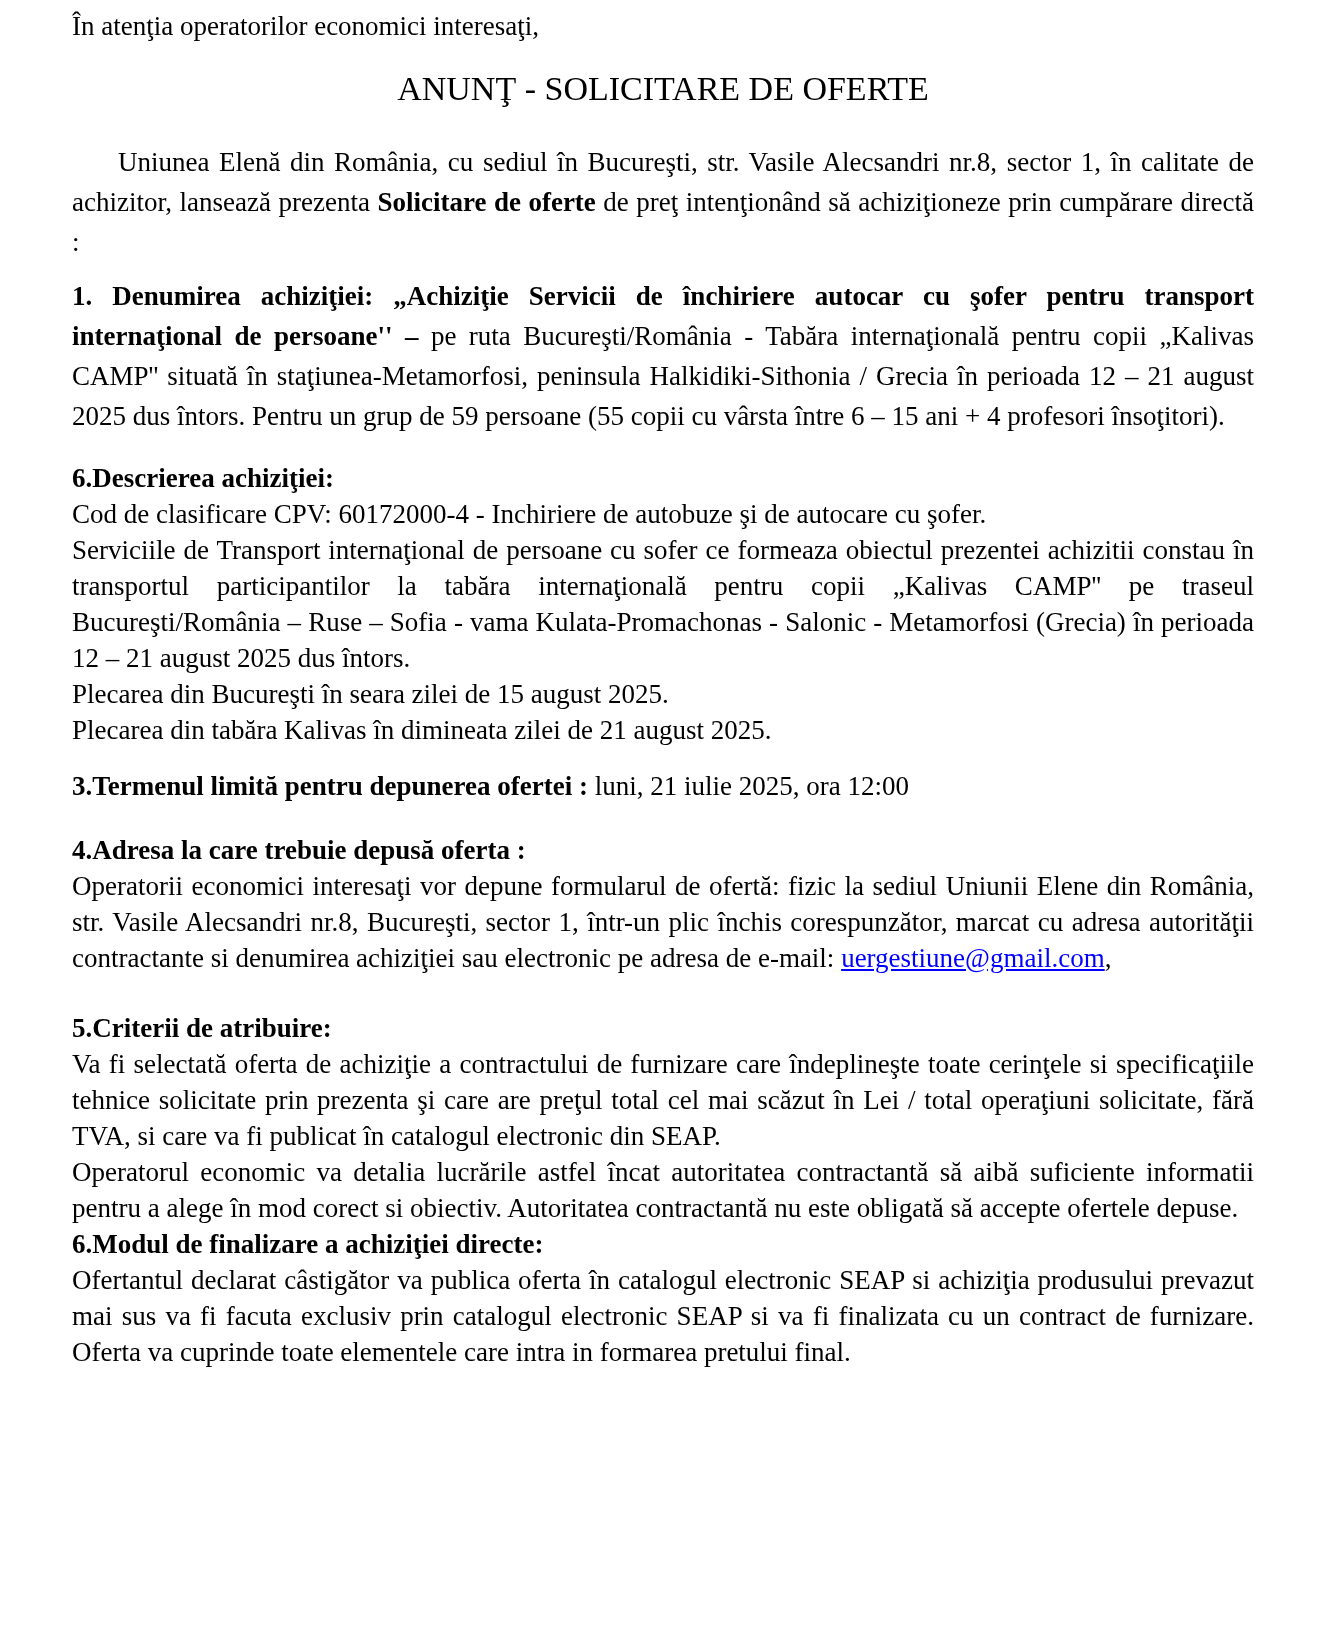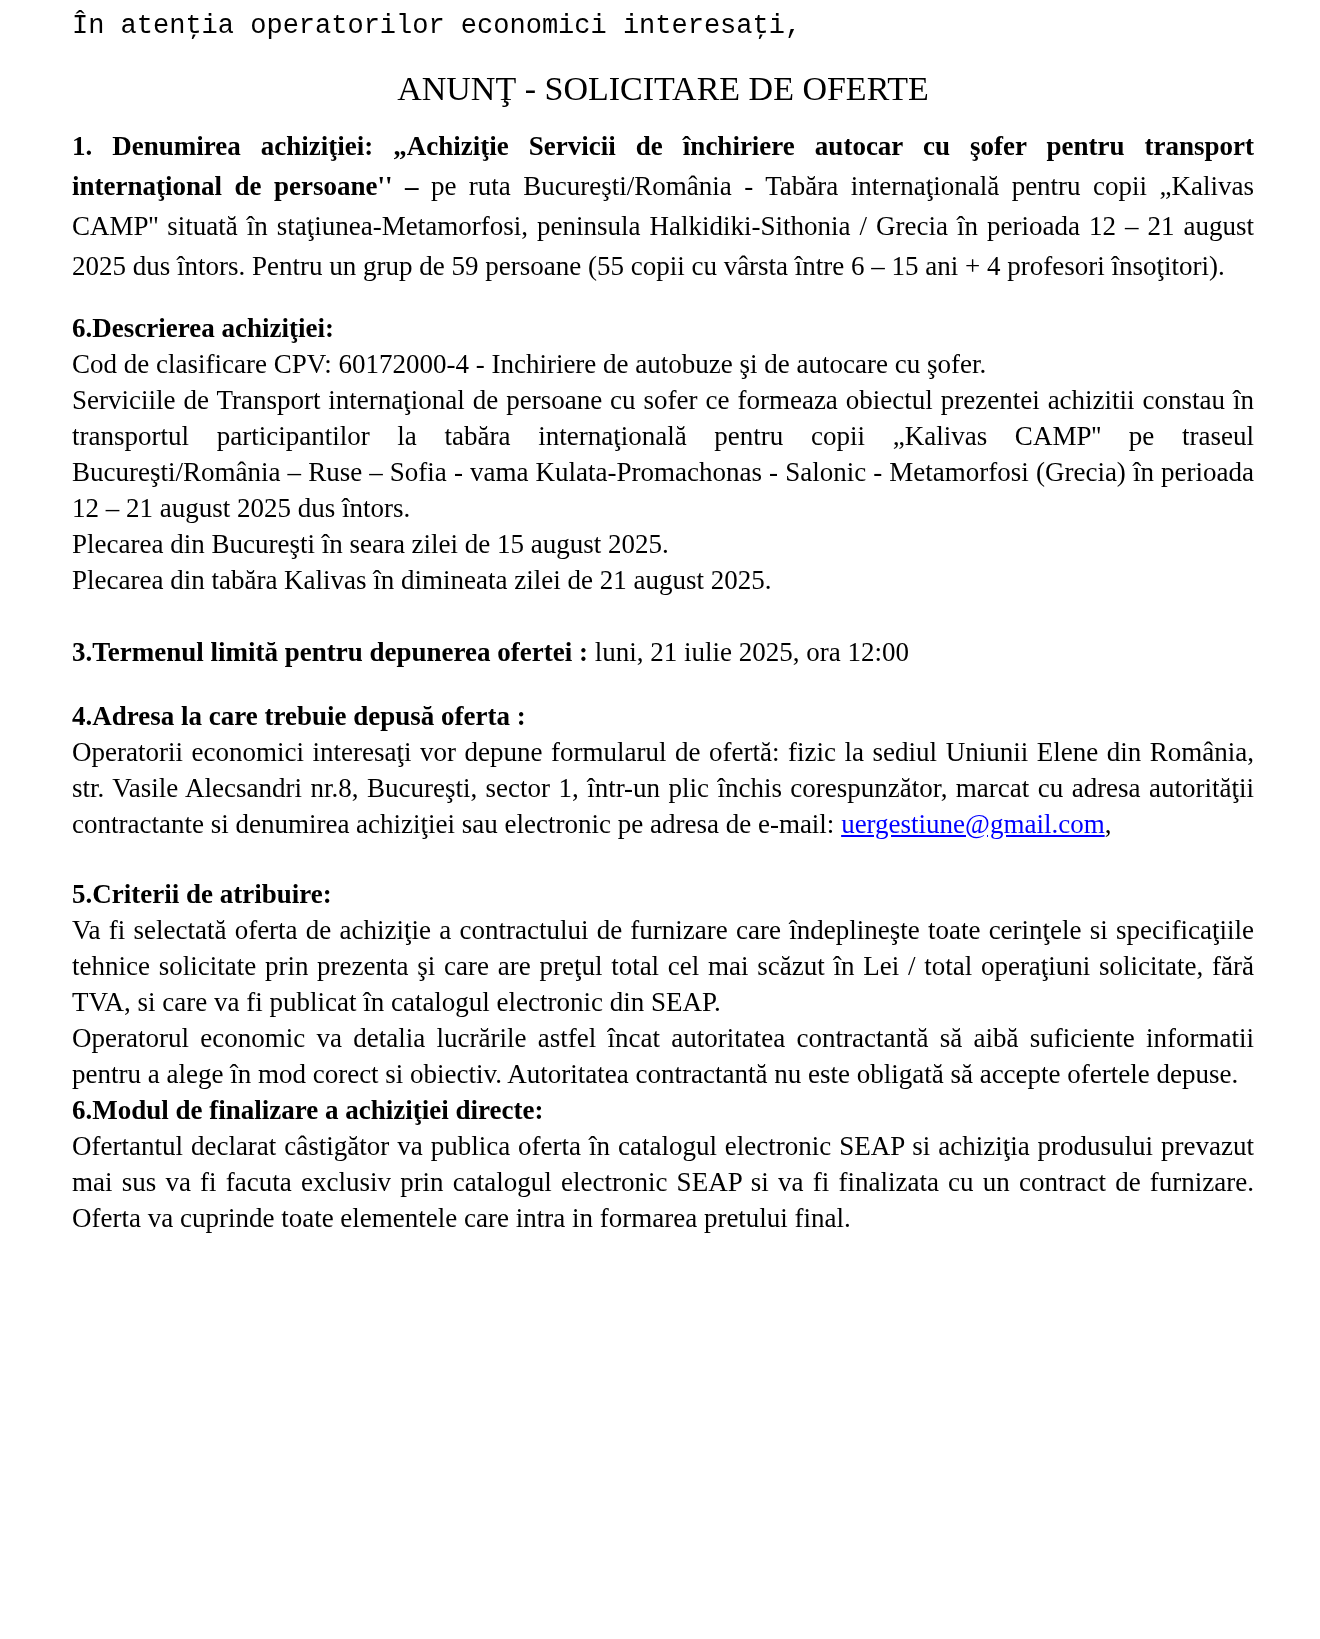--- a/index.html
+++ b/index.html
@@ -11,32 +11,32 @@
     background: #ffffff;
     color: #000000;
     font-family: "Liberation Serif", "DejaVu Serif", serif;
     font-size: 27px;
     overflow: hidden;
   }
   p { margin: 0; padding: 0; }
   .justify { text-align: justify; }
   .lh40 { line-height: 40px; }
   .lh36 { line-height: 36px; }
-  .salutation { line-height: 40px; font-family: Liberation Mono, monospace; }
+  .salutation { line-height: 40px; }
   .title {
     margin: 20px 0 12px 0;
     font-size: 34px;
     font-weight: normal;
     line-height: 46px;
     text-align: center;
   }
   .intro { margin-top: 30px; text-indent: 46px; }
   .sec1 { margin-top: 14px; }
   .sec2 { margin-top: 24px; }
-  .sec3 { margin-top: 36px; }
+  .sec3 { margin-top: 20px; }
   .sec4 { margin-top: 28px; font-family: Liberation Serif, serif; }
   .sec5 { margin-top: 34px; }
   .sec6 { }
   .heading { font-weight: bold; }
   b { font-weight: bold; }
   .email {
     color: #0000FF;
     text-decoration: underline;
     cursor: pointer;
     margin-top: 29px;
@@ -44,20 +44,21 @@
 </style>
 </head>
 <body>
 
 <div class="page">
 
   <p class="salutation">În atenţia operatorilor economici interesaţi,</p>
 
   <h1 class="title">ANUNŢ - SOLICITARE DE OFERTE</h1>
 
+  <p class="intro justify lh40"><span>Uniunea Elenă din România, cu sediul în Bucureşti, str. Vasile Alecsandri nr.8, sector 1, în calitate de achizitor, lansează prezenta </span><b>Solicitare de oferte</b><span> de preţ intenţionând să achiziţioneze prin cumpărare directă :</span></p>
 
   <p class="sec1 justify lh40"><b>1. Denumirea achiziţiei: „Achiziţie Servicii de închiriere autocar cu şofer pentru transport internaţional de persoane'' – </b><span>pe ruta Bucureşti/România - Tabăra internaţională pentru copii „Kalivas CAMP'' situată în staţiunea-Metamorfosi, peninsula Halkidiki-Sithonia / Grecia în perioada 12 – 21 august 2025 dus întors. Pentru un grup de 59 persoane (55 copii cu vârsta între 6 – 15 ani + 4 profesori însoţitori).</span></p>
 
   <div class="sec2">
     <p class="heading lh36">6.Descrierea achiziţiei:</p>
     <p class="justify lh36">Cod de clasificare CPV: 60172000-4 - Inchiriere de autobuze şi de autocare cu şofer.</p>
     <p class="justify lh36">Serviciile de Transport internaţional de persoane cu sofer ce formeaza obiectul prezentei achizitii constau în transportul participantilor la tabăra internaţională pentru copii „Kalivas CAMP'' pe traseul Bucureşti/România – Ruse – Sofia - vama Kulata-Promachonas - Salonic - Metamorfosi (Grecia) în perioada 12 – 21 august 2025 dus întors.</p>
     <p class="justify lh36">Plecarea din Bucureşti în seara zilei de 15 august 2025.</p>
     <p class="justify lh36">Plecarea din tabăra Kalivas în dimineata zilei de 21 august 2025.</p>
   </div>

